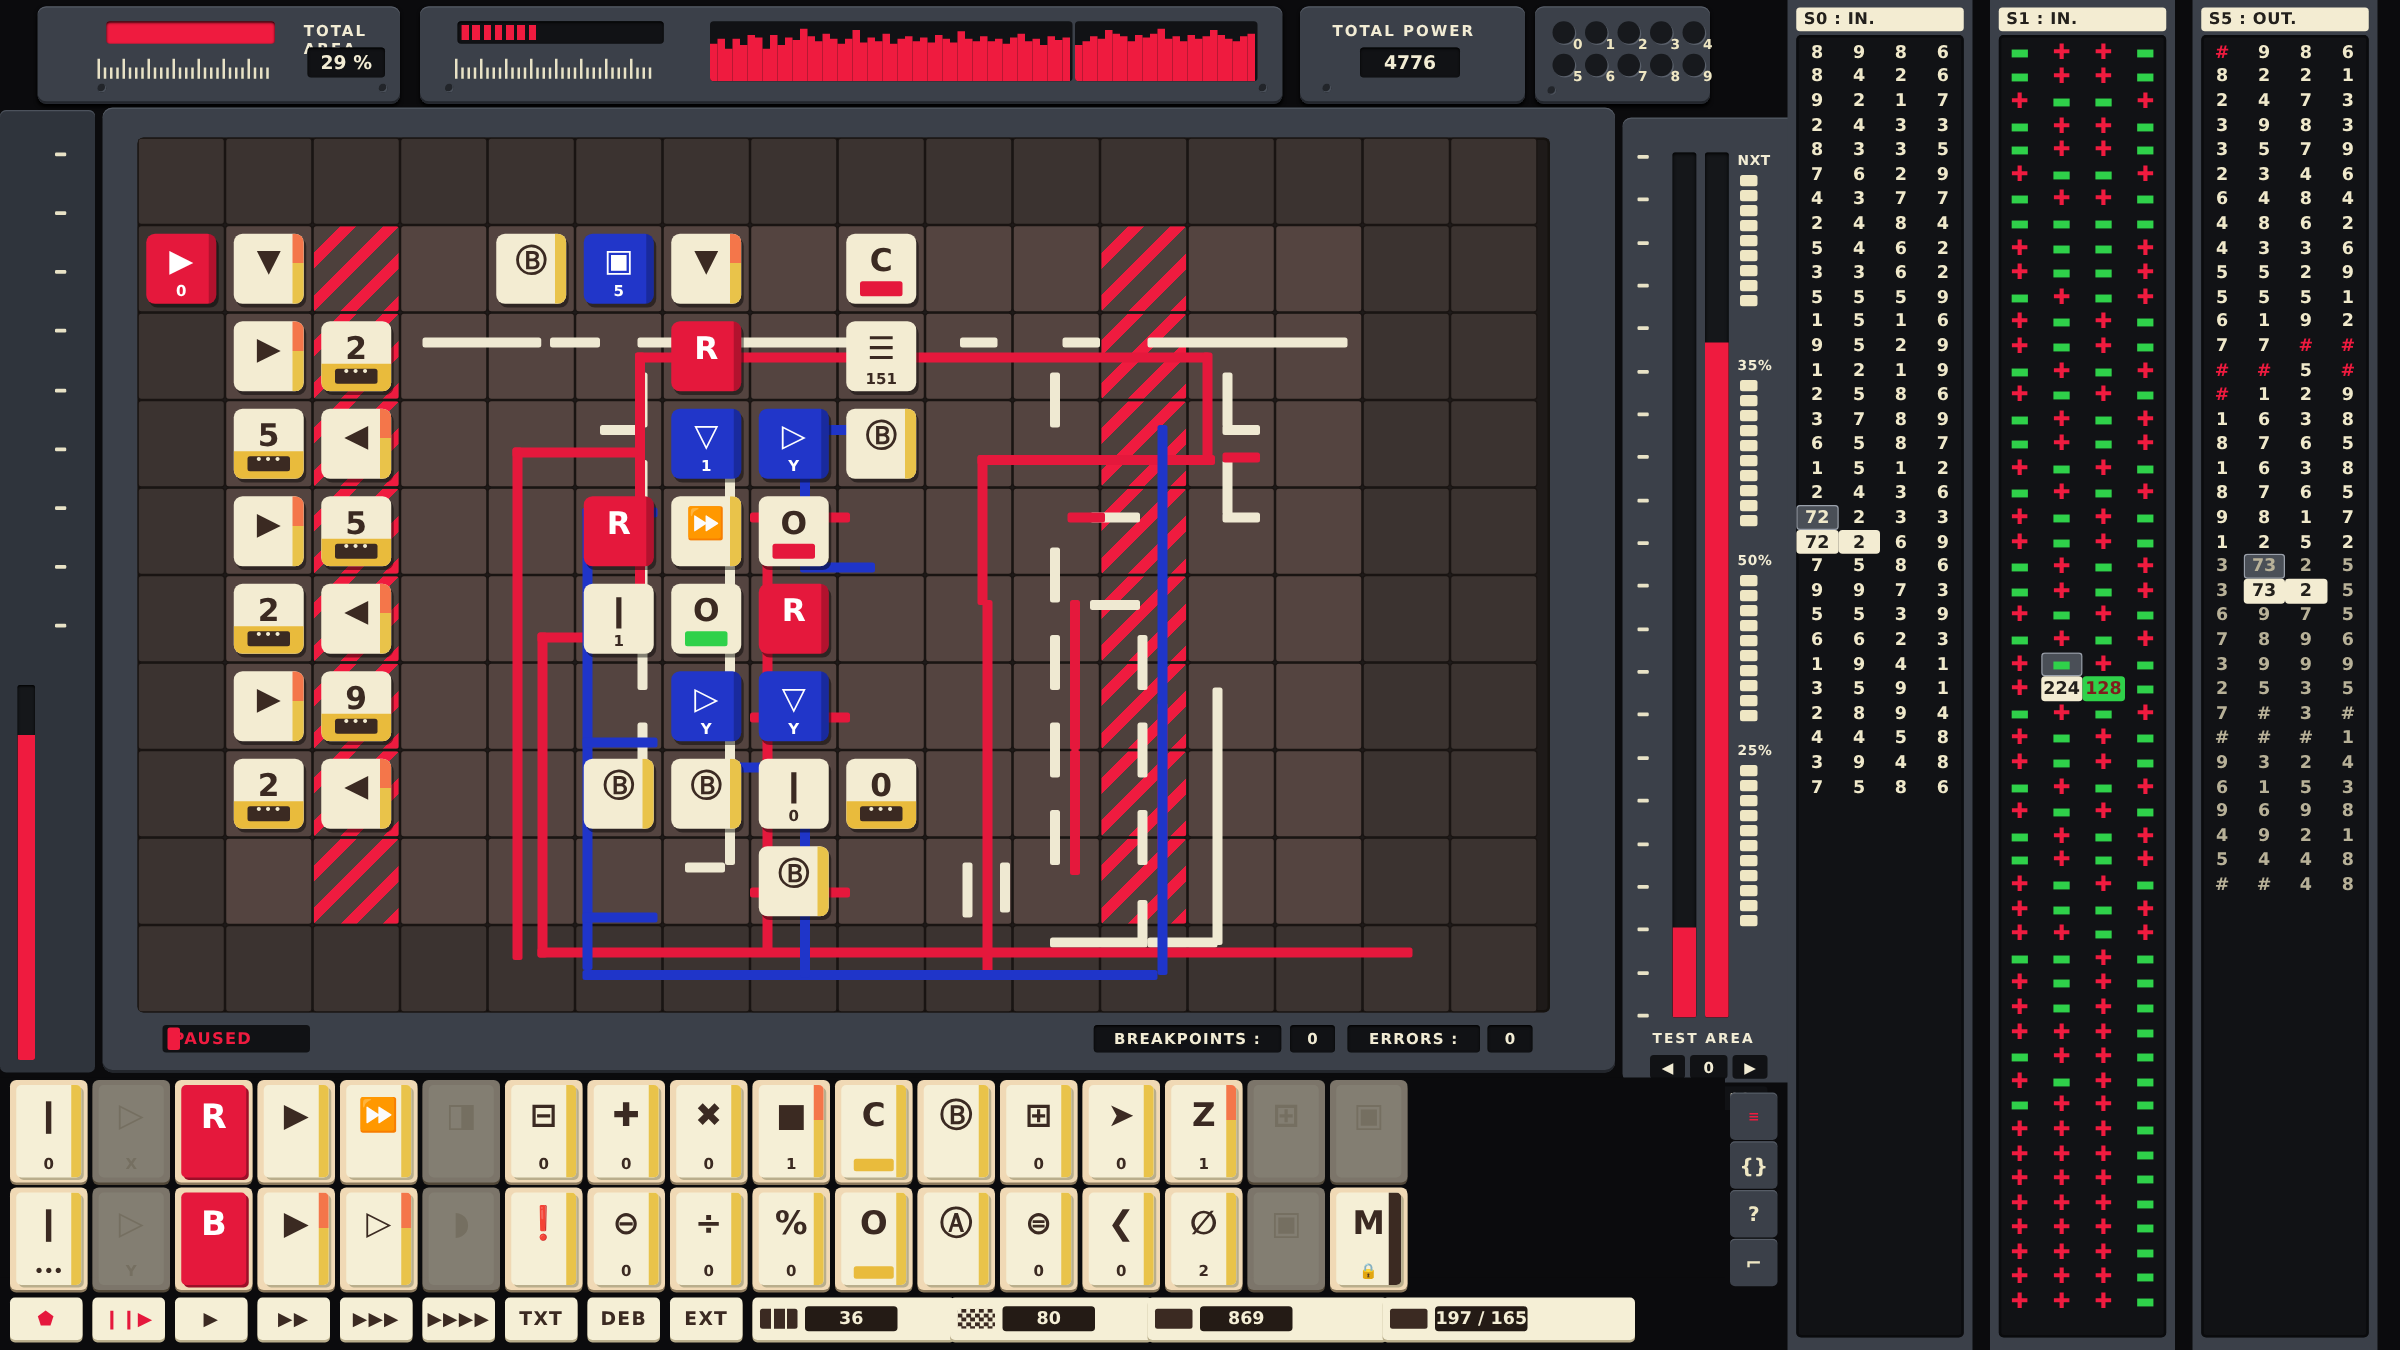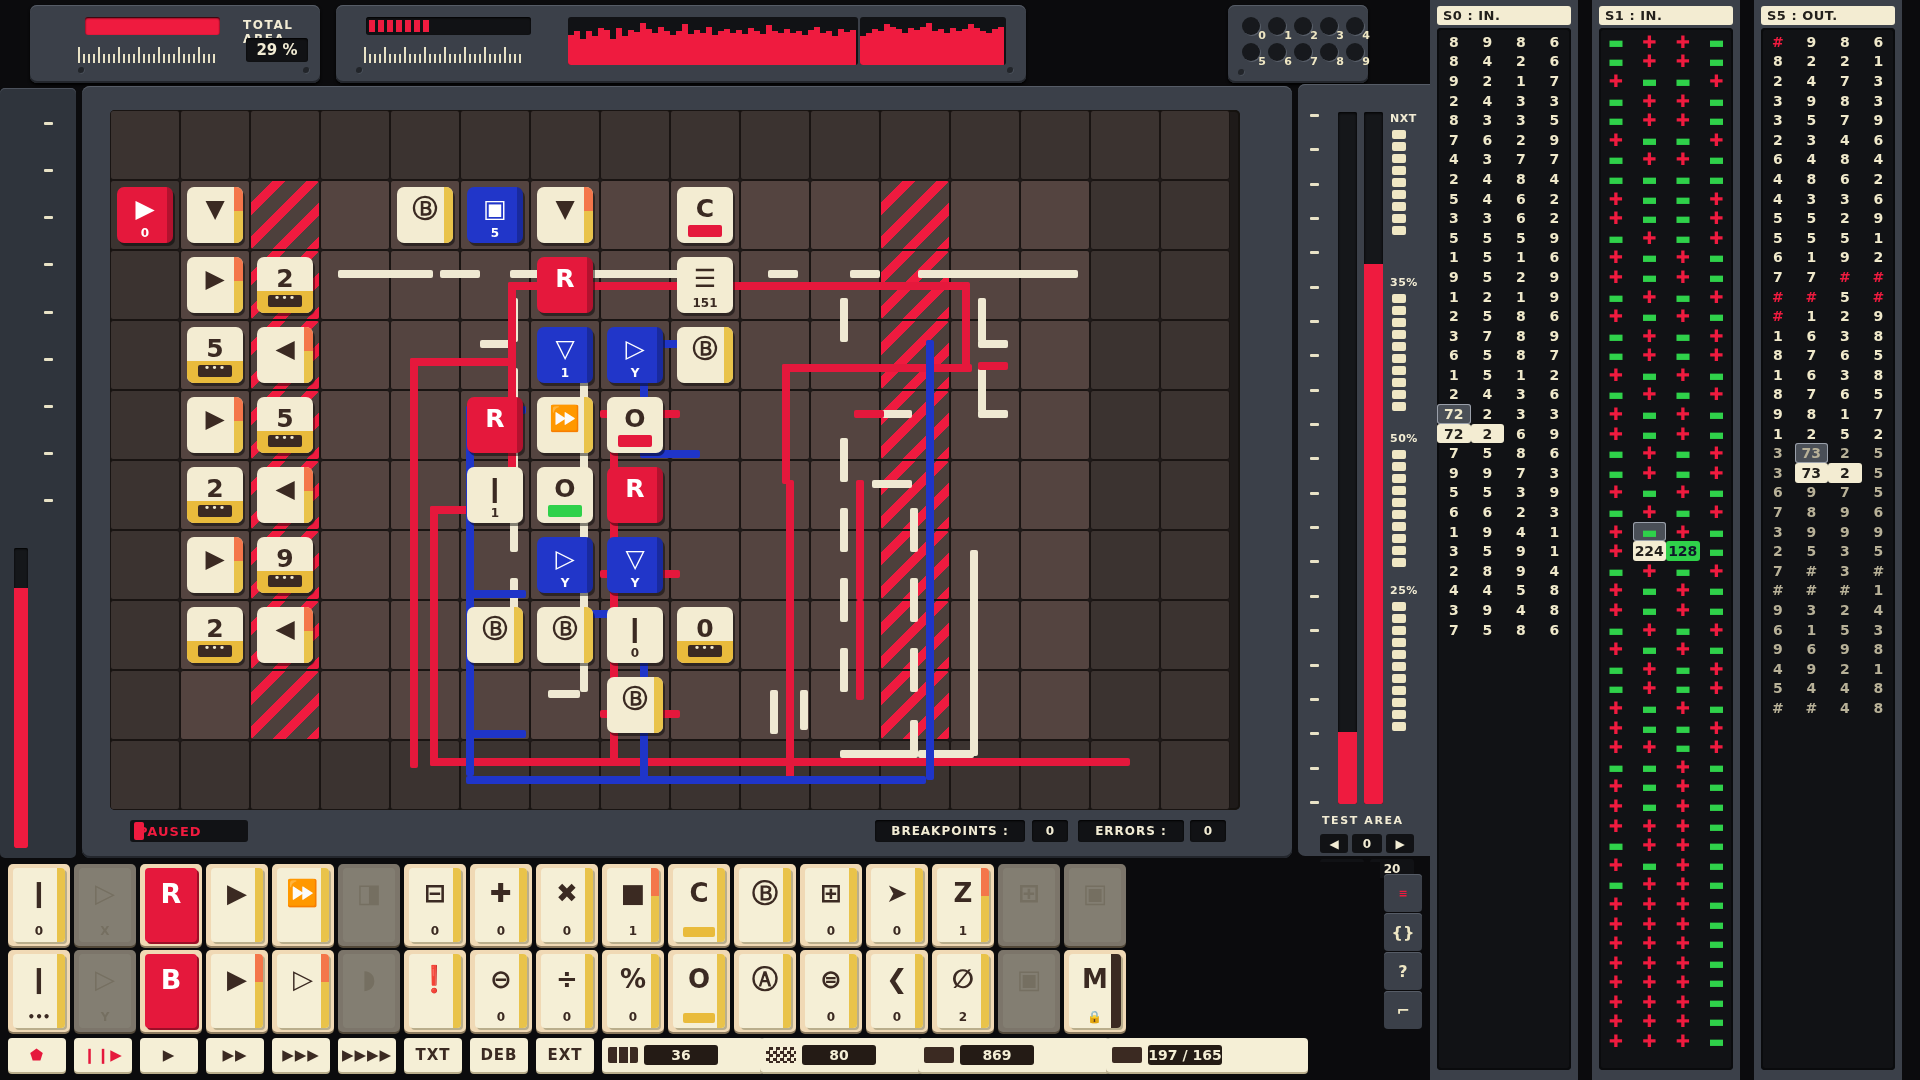--- a/index.html
+++ b/index.html
@@ -96,21 +96,21 @@
         width:6px;height:100%;background:rgba(0,0,0,.22);}
 
   
   #boardstatus{position:absolute;left:28px;top:734px;width:1130px;height:26px;}
   .pausedbox{position:absolute;left:20px;top:0;width:110px;height:22px;background:#111215;
              border-radius:3px;color:#ef1b3f;font-size:13px;font-weight:bold;
              display:flex;align-items:center;padding-left:8px;letter-spacing:1px;}
   .pausedled{position:absolute;left:4px;top:2px;width:10px;height:18px;background:#ef1b3f;border-radius:2px;}
 
   
-  #meters{position:absolute;left:1298px;top:84px;width:140px;height:772px;
+  #meters{position:absolute;left:1298px;top:94px;width:140px;height:772px;
           background:#3b4049;border-radius:7px;box-shadow:inset 0 1px 0 #565c66;}
   .bigmeter{position:absolute;width:19px;background:#15171a;border-radius:2px;
             box-shadow:inset 0 1px 3px #000;overflow:hidden;}
   .bigmeter i{position:absolute;left:0;bottom:0;width:100%;background:#ef1b3f;}
   .segcol{position:absolute;width:14px;display:flex;flex-direction:column;gap:3px;}
   .segcol i{display:block;width:14px;height:9px;background:#efe7c4;border-radius:2px;}
   .pcttag{position:absolute;color:#f2ecd4;font-size:11px;font-weight:bold;letter-spacing:.5px;}
   .tcbtn{position:absolute;background:#111215;border-radius:3px;color:#f2ecd4;
          font-size:12px;font-weight:bold;display:flex;align-items:center;justify-content:center;}
 
@@ -125,21 +125,21 @@
   .dgrid{position:absolute;left:0;top:4px;width:134px;
          display:grid;grid-template-columns:repeat(4,1fr);}
   .dcell{height:19.6px;display:flex;align-items:center;justify-content:center;
          font-size:14px;font-weight:bold;color:#f0e9cb;position:relative;}
   .dcell.hash{color:#ef1b3f;}
   .dcell.plus{color:#ef1b3f;font-size:17px;}
   .dcell.minus{color:#2fd14a;font-size:17px;}
   .dcell.dim{color:#b8b198;}
   .dcell.sel{background:#4a4f57;border-radius:3px;box-shadow:inset 0 0 0 1px #9aa0aa;}
   .dcell.cur{background:#f3ecd2;color:#23201c;border-radius:3px;z-index:3;}
-  .dcell.curg{background:#2fd14a;color:#0f172a;border-radius:3px;z-index:3;}
+  .dcell.curg{background:#2fd14a;color:#7f1d1d;border-radius:3px;z-index:3;}
 
   
   #palette{position:absolute;left:0;top:862px;width:1380px;height:160px;background:#0b0b0d;}
   .tile{position:absolute;width:62px;height:82px;background:#f0d9b5;border-radius:5px;
         box-shadow:0 2px 0 #8c7a5e;}
   .tile .face{position:absolute;left:5px;top:4px;width:52px;height:74px;
               background:#f5efd6;border-radius:4px;box-shadow:2px 2px 0 #b9ae8c;overflow:hidden;}
   .tile .face .g{position:absolute;left:0;top:7px;width:52px;height:36px;
                  display:flex;align-items:center;justify-content:center;
                  font-size:26px;font-weight:bold;color:#3b2a22;line-height:1;}
@@ -332,20 +332,25 @@
           <i style="width: 6px; height: 78%;"></i>
           <i style="width: 6px; height: 70%;"></i>
           <i style="width: 6px; height: 66%;"></i>
           <i style="width: 6px; height: 74%;"></i>
           <i style="width: 6px; height: 80%;"></i>
         </div>
       <div class="screw" style="left:20px;bottom:9px;"></div>
       <div class="screw" style="right:12px;bottom:9px;"></div>
     </div>
 
+    <div class="panel topcard" style="left:1040px;width:180px;">
+      <div class="lbl" style="position:absolute;left:26px;top:13px;font-size:12px;">TOTAL POWER</div>
+      <div class="valbox" style="left:48px;top:33px;width:80px;height:24px;">4776</div>
+      <div class="screw" style="left:18px;bottom:9px;"></div>
+    </div>
 
     <div class="panel topcard" style="left:1228px;width:140px;">
       <div class="numpad" id="numpad" style="left:14px;top:12px;width:118px;">
           <div class="numkey">
             <span class="dot"></span>
             <span class="n">0</span>
           </div>
           <div class="numkey">
             <span class="dot"></span>
             <span class="n">1</span>

